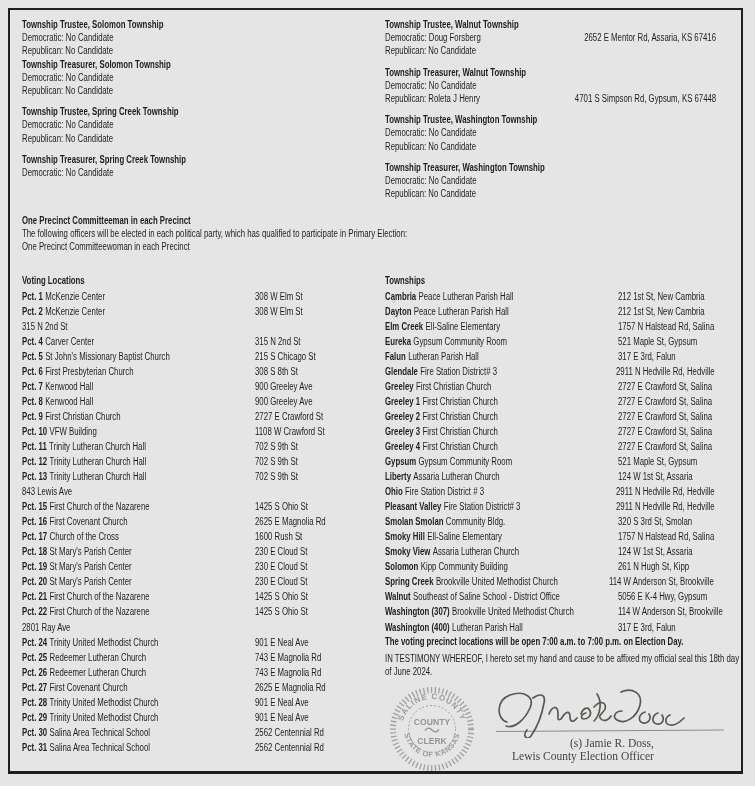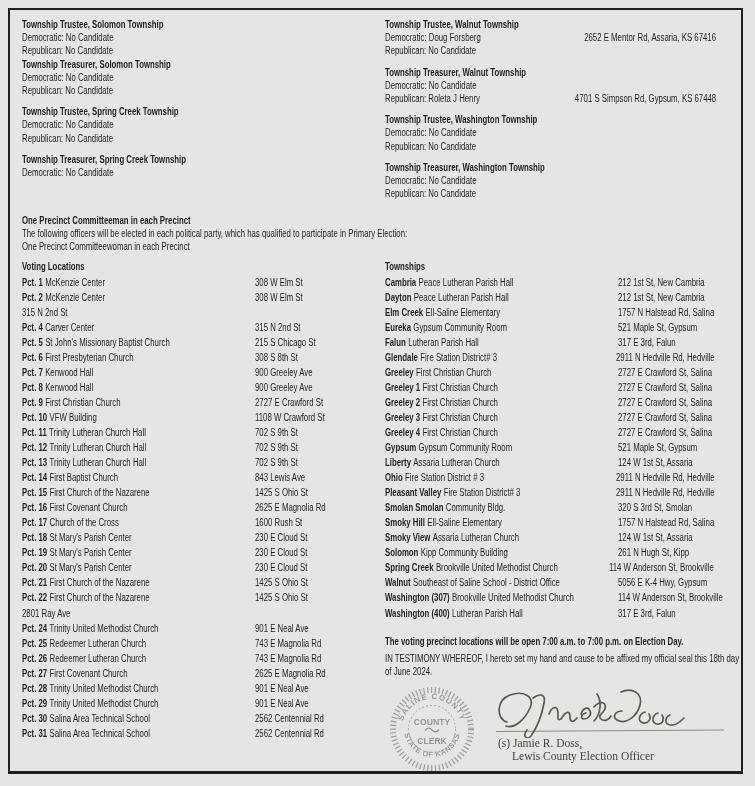--- a/index.html
+++ b/index.html
@@ -26,38 +26,38 @@
   .race-group:first-child,.race-group.tight{margin-top:0;}
   .race-title,.race-row{height:13.2px;line-height:13.2px;position:relative;display:flex;}
   .race-title .t{font-weight:bold;}
   .addr-fixed{position:absolute;left:161px;top:0;}
   .addr-right{margin-left:auto;}
   
   .primary-note{position:absolute;left:22px;top:212px;}
   .primary-note .line{height:13.2px;line-height:13.2px;}
   .primary-note .line:first-child .t{font-weight:bold;}
   
-  .list{position:absolute;}
+  .list{position:absolute;margin-top:14px;}
   .list-left{left:22px;top:258px;width:352px;}
   .list-right{left:385px;top:258px;width:358px;}
   .list-heading{height:14.5px;line-height:14.5px;}
   .list-heading .t{font-weight:bold;}
   .lrow{display:flex;height:15.05px;line-height:15.05px;}
   .lrow .cell-name{width:233px;overflow:visible;}
   .lrow b{margin-right:0.3em;}
   
   .hours-note{position:absolute;left:385px;top:633px;height:13.2px;line-height:13.2px;}
   .hours-note .t{font-weight:bold;}
   .testimony{position:absolute;left:385px;top:652px;}
   .seal{position:absolute;left:387px;top:687px;width:90px;height:84px;}
   .sig-script{position:absolute;left:493px;top:684px;width:236px;height:54px;}
   .sig-block{
     position:absolute;left:498px;top:737px;
     font-family:"Liberation Serif","DejaVu Serif",serif;
-    font-size:11.5px;line-height:13px;color:#45443e;
+    font-size:11.5px;line-height:13px;color:#45443e;text-align:right;
   }
   .sig-block .line2{padding-left:14px;}
 </style>
 </head>
 <body>
 
 <div class="page">
   <div class="page-border"></div>
 
   <div class="races races-left">
@@ -207,21 +207,20 @@
         </div>
         <div class="lrow">
           <span class="cell-name"><span class="t"><b>Pct. 12</b><span>Trinity Lutheran Church Hall</span></span></span>
           <span class="cell-addr"><span class="t">702 S 9th St</span></span>
         </div>
         <div class="lrow">
           <span class="cell-name"><span class="t"><b>Pct. 13</b><span>Trinity Lutheran Church Hall</span></span></span>
           <span class="cell-addr"><span class="t">702 S 9th St</span></span>
         </div>
         <div class="lrow">
-          <span class="cell-name"><span class="t"><b>Pct. 14</b><span>First Baptist Church</span></span></span>
           <span class="cell-addr"><span class="t">843 Lewis Ave</span></span>
         </div>
         <div class="lrow">
           <span class="cell-name"><span class="t"><b>Pct. 15</b><span>First Church of the Nazarene</span></span></span>
           <span class="cell-addr"><span class="t">1425 S Ohio St</span></span>
         </div>
         <div class="lrow">
           <span class="cell-name"><span class="t"><b>Pct. 16</b><span>First Covenant Church</span></span></span>
           <span class="cell-addr"><span class="t">2625 E Magnolia Rd</span></span>
         </div>

